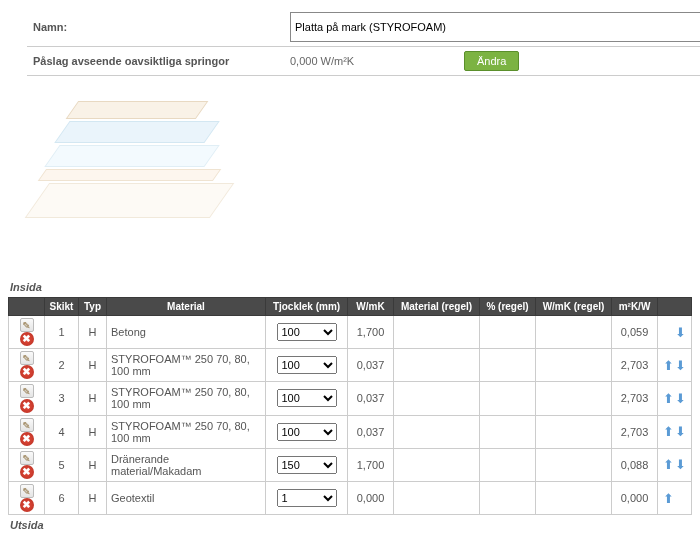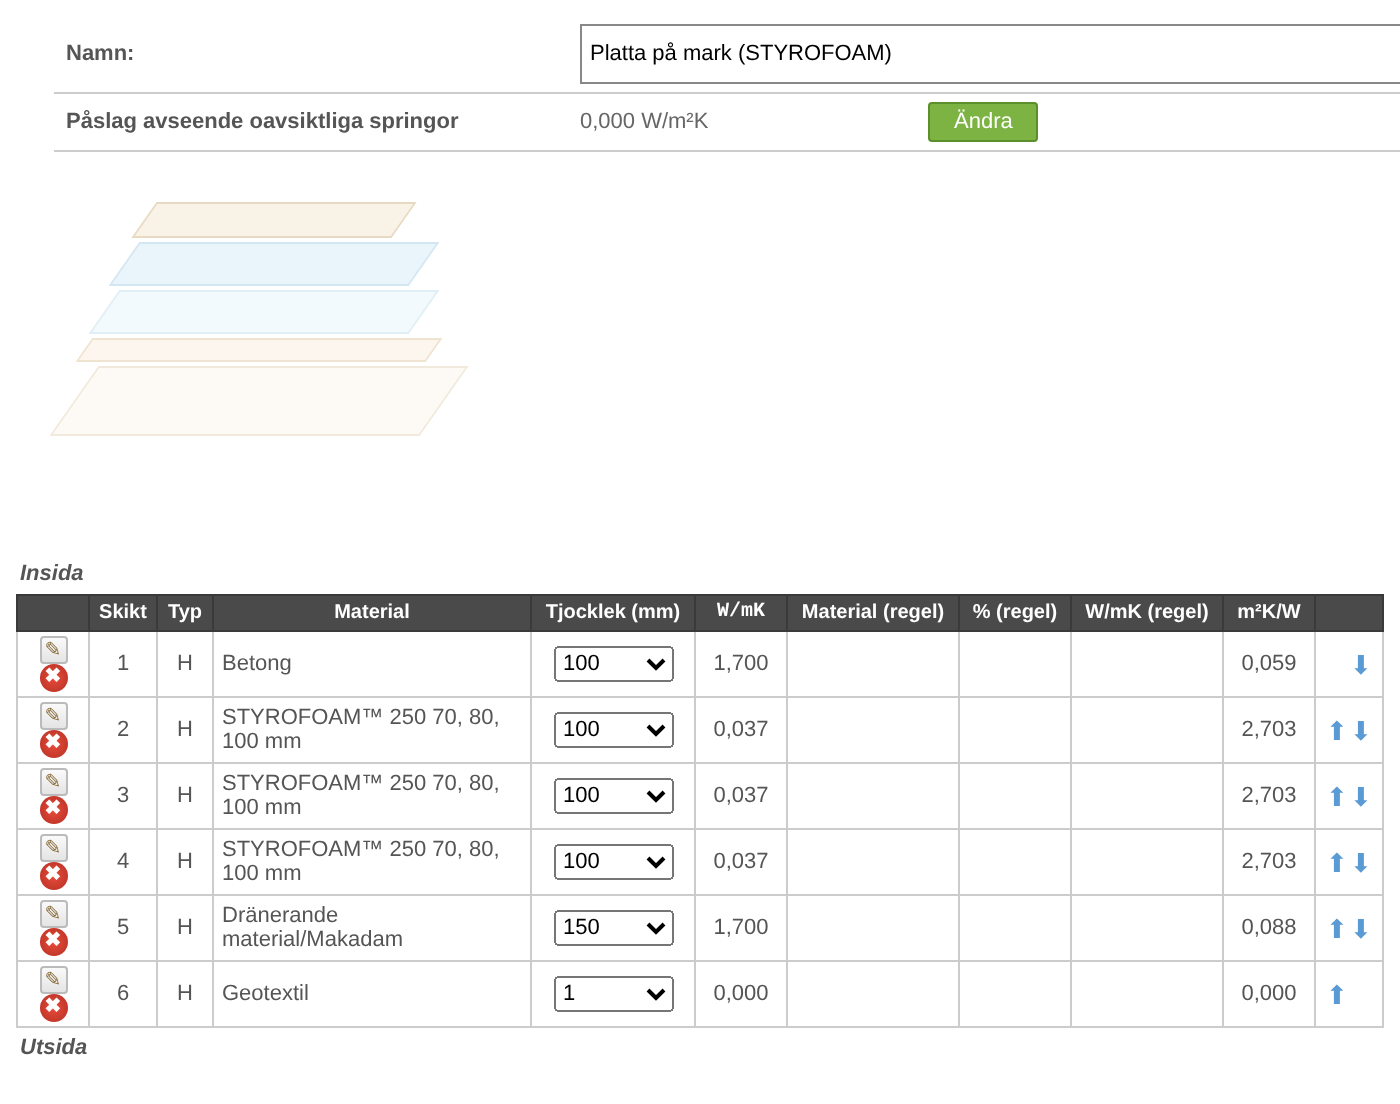--- a/index.html
+++ b/index.html
@@ -129,21 +129,21 @@
     font-size: 13px;
     color: #5b9bd5;
     cursor: pointer;
     display:inline-block;
     width:12px;
   }
   .col-actions { width:36px; }
   .col-skikt { width:34px; }
   .col-typ { width:28px; }
   .col-thick { width:82px; }
-  .col-wmk { width:46px;font-family:Liberation Mono, monospace; }
+  .col-wmk { width:46px; }
   .col-matreg { width:86px; }
   .col-pctreg { width:56px; }
   .col-wmkreg { width:76px; }
   .col-m2kw { width:46px; }
   .col-arrows { width:34px; }
 </style>
 </head>
 <body>
 
 <table class="header-table">

